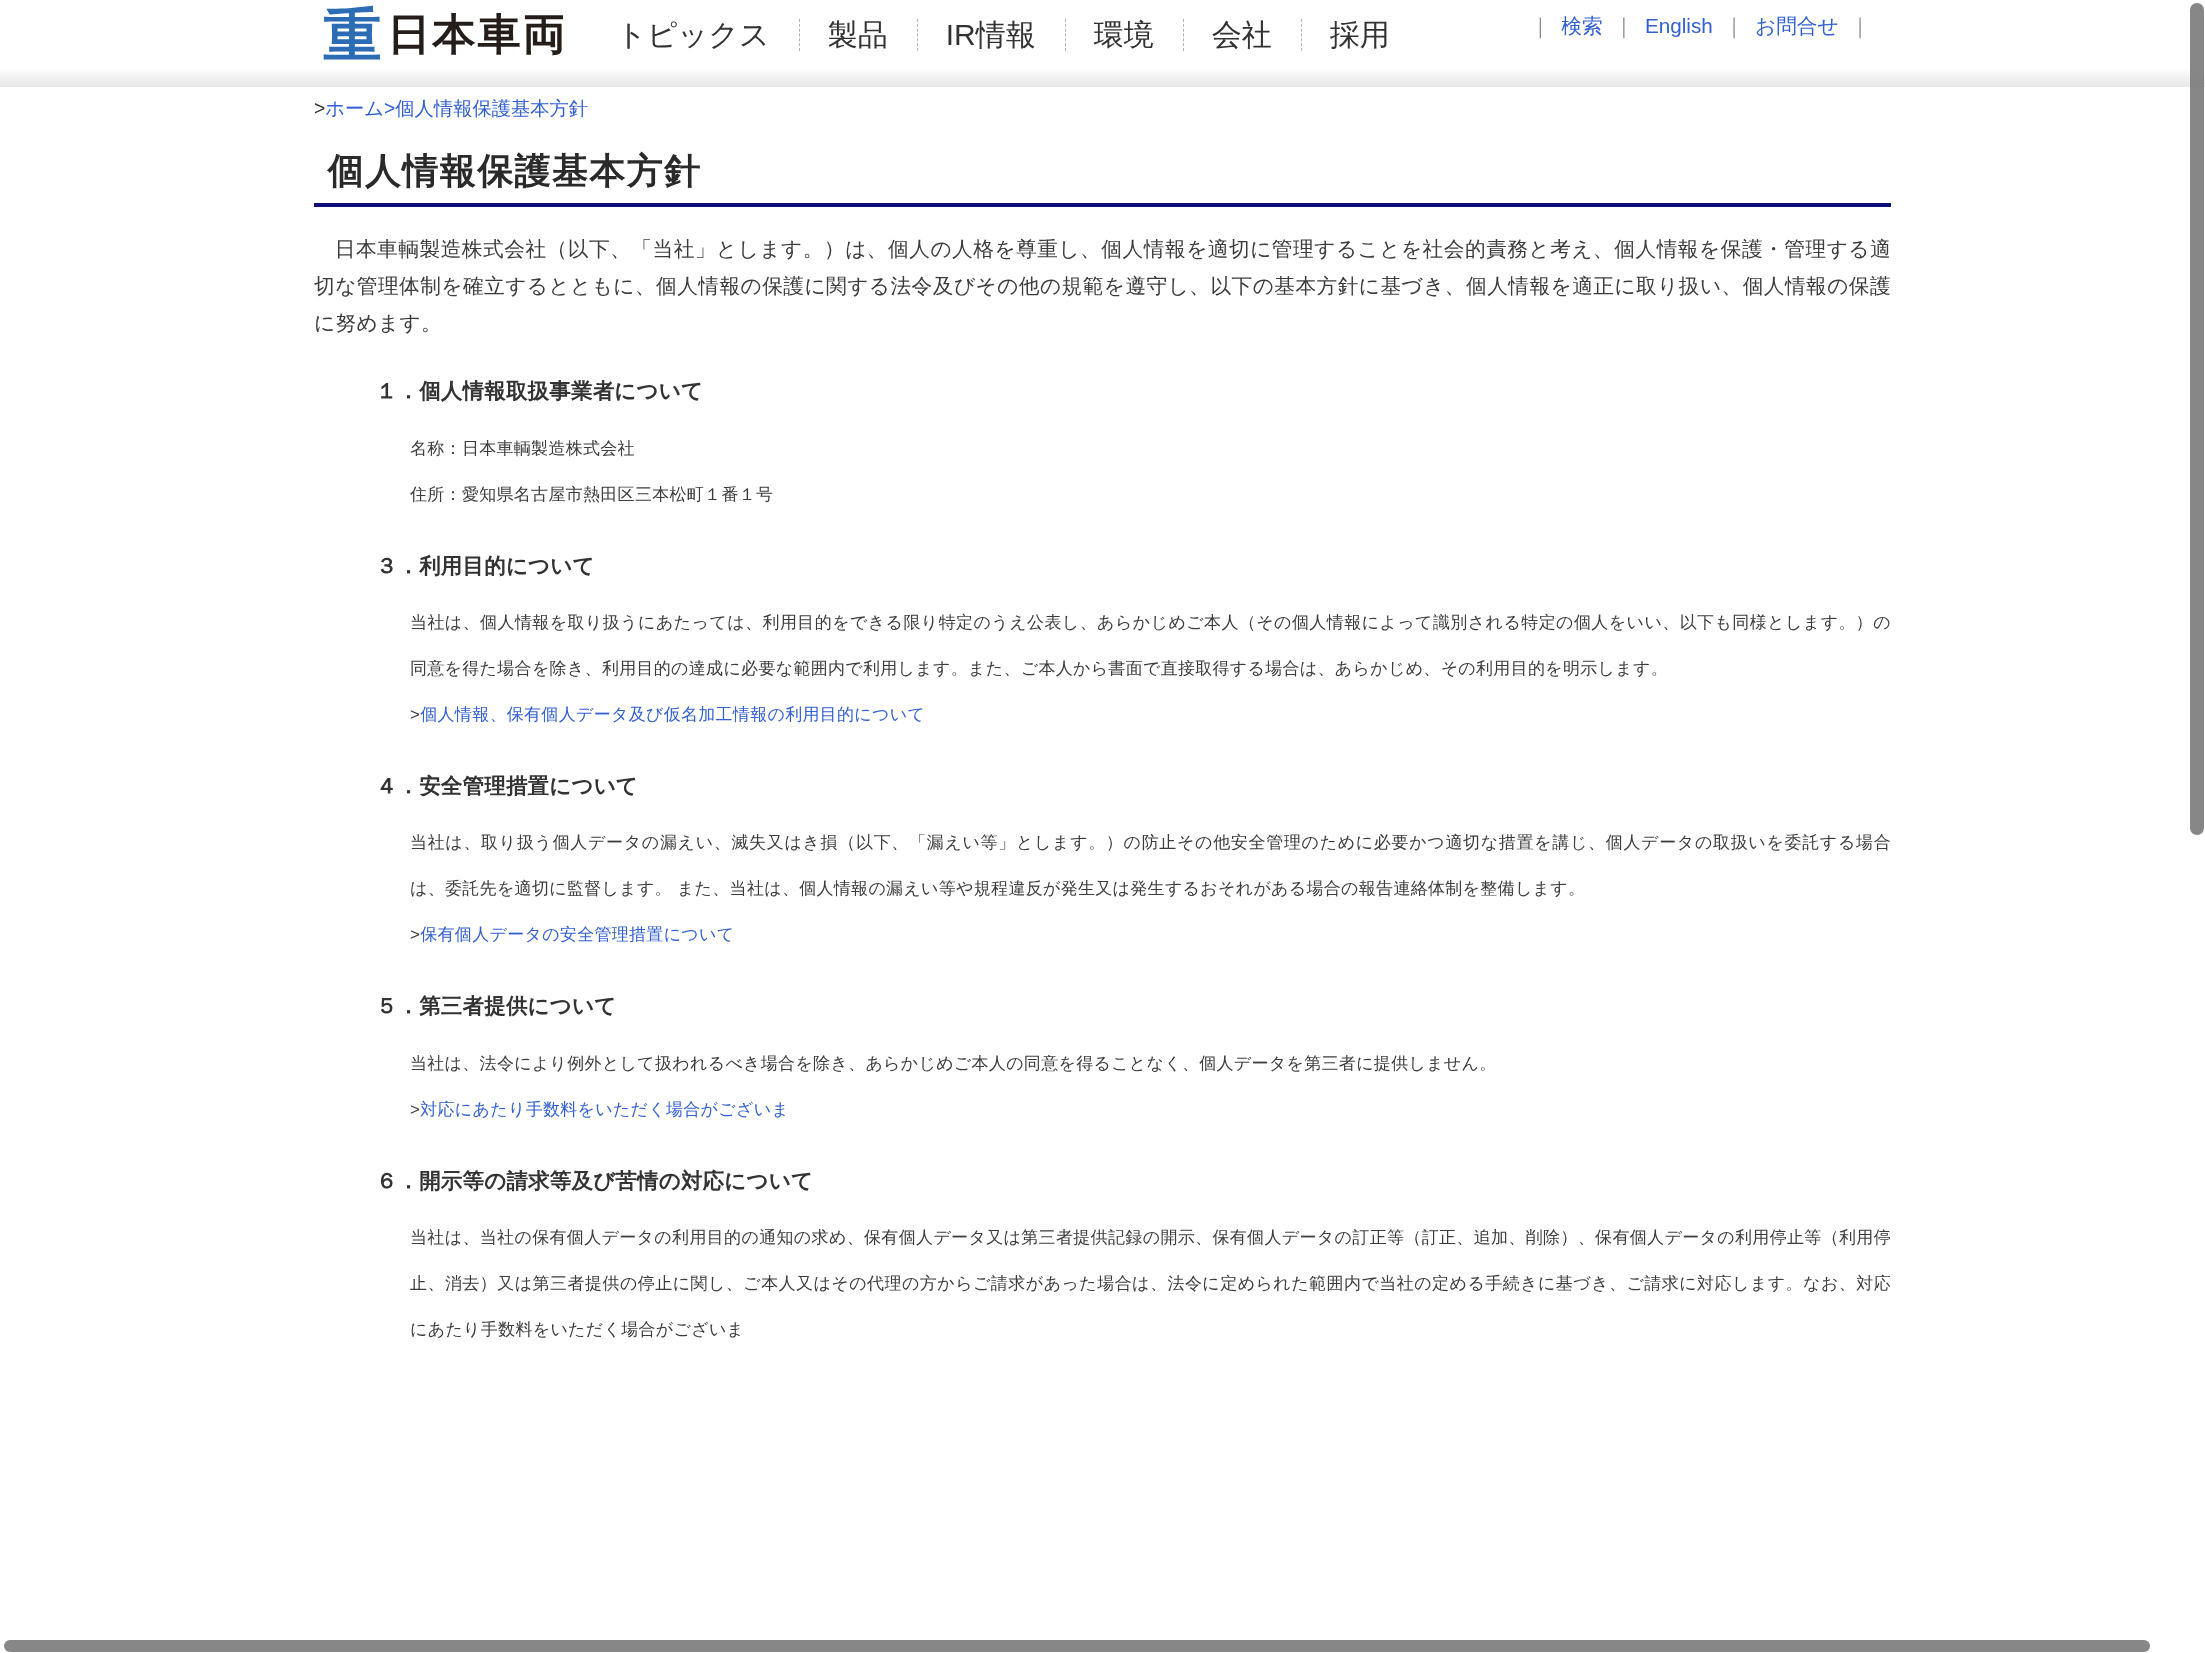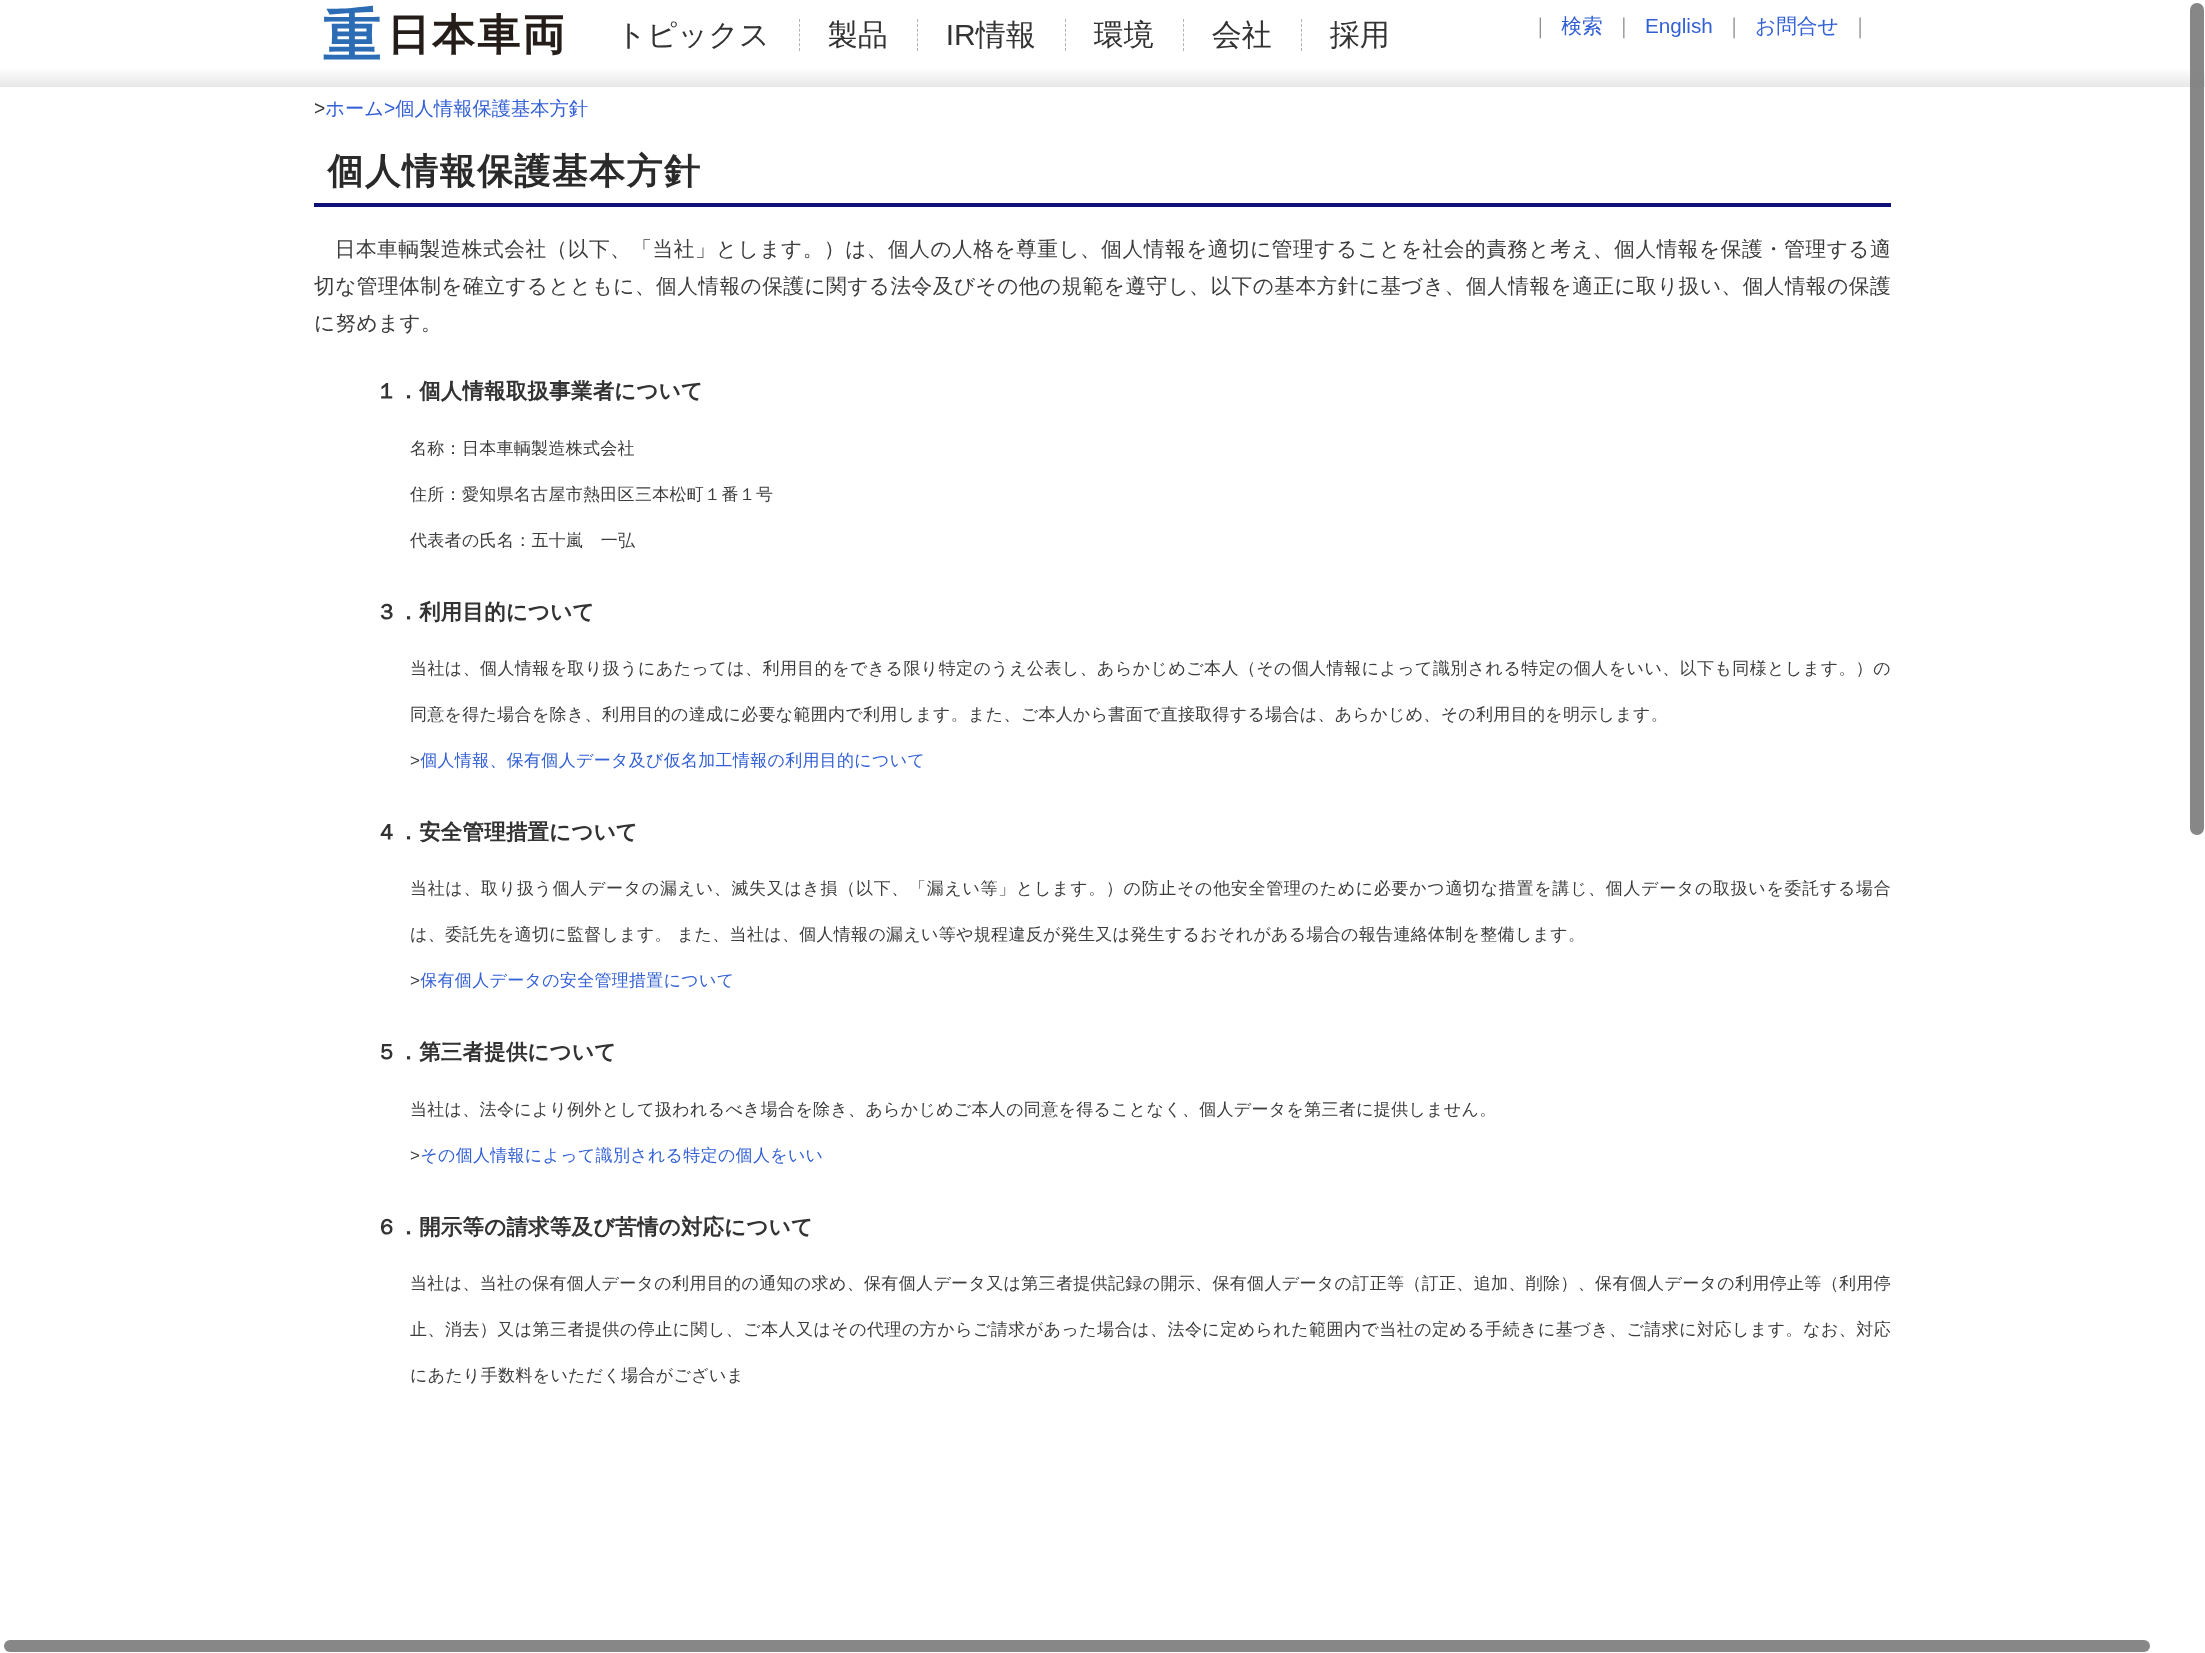--- a/index.html
+++ b/index.html
@@ -119,21 +119,20 @@
 
   <p class="intro">日本車輌製造株式会社（以下、「当社」とします。）は、個人の人格を尊重し、個人情報を適切に管理することを社会的責務と考え、個人情報を保護・管理する適切な管理体制を確立するとともに、個人情報の保護に関する法令及びその他の規範を遵守し、以下の基本方針に基づき、個人情報を適正に取り扱い、個人情報の保護に努めます。</p>
 
   <div class="sections">
 
     <div class="section">
       <div class="sec-heading"><span>１．</span><span>個人情報取扱事業者について</span></div>
       <div class="sec-content">
         <div class="sec-item">名称：日本車輌製造株式会社</div>
         <div class="sec-item">住所：愛知県名古屋市熱田区三本松町１番１号</div>
-        <div class="sec-item">代表者の氏名：五十嵐　一弘</div>
       </div>
     </div>
 
 
     <div class="section">
       <div class="sec-heading"><span>３．</span><span>利用目的について</span></div>
       <div class="sec-content">
         <span>当社は、個人情報を取り扱うにあたっては、利用目的をできる限り特定のうえ公表し、あらかじめご本人（その個人情報によって識別される特定の個人をいい、以下も同様とします。）の同意を得た場合を除き、利用目的の達成に必要な範囲内で利用します。また、ご本人から書面で直接取得する場合は、あらかじめ、その利用目的を明示します。</span>
         <div class="link-row">
           <span class="link-prefix">&gt;</span><a class="doc-link">個人情報、保有個人データ及び仮名加工情報の利用目的について</a>
@@ -149,21 +148,21 @@
           <span class="link-prefix">&gt;</span><a class="doc-link">保有個人データの安全管理措置について</a>
         </div>
       </div>
     </div>
 
     <div class="section">
       <div class="sec-heading"><span>５．</span><span>第三者提供について</span></div>
       <div class="sec-content">
         <span>当社は、法令により例外として扱われるべき場合を除き、あらかじめご本人の同意を得ることなく、個人データを第三者に提供しません。</span>
         <div class="link-row">
-          <span class="link-prefix">&gt;</span><a class="doc-link">その個人情報によって識別される特定の個人をいい</a>
+          <span class="link-prefix">&gt;</span><a class="doc-link">対応にあたり手数料をいただく場合がございま</a>
         </div>
       </div>
     </div>
 
     <div class="section">
       <div class="sec-heading"><span>６．</span><span>開示等の請求等及び苦情の対応について</span></div>
       <div class="sec-content">当社は、当社の保有個人データの利用目的の通知の求め、保有個人データ又は第三者提供記録の開示、保有個人データの訂正等（訂正、追加、削除）、保有個人データの利用停止等（利用停止、消去）又は第三者提供の停止に関し、ご本人又はその代理の方からご請求があった場合は、法令に定められた範囲内で当社の定める手続きに基づき、ご請求に対応します。なお、対応にあたり手数料をいただく場合がございま</div>
     </div>
 
   </div>

